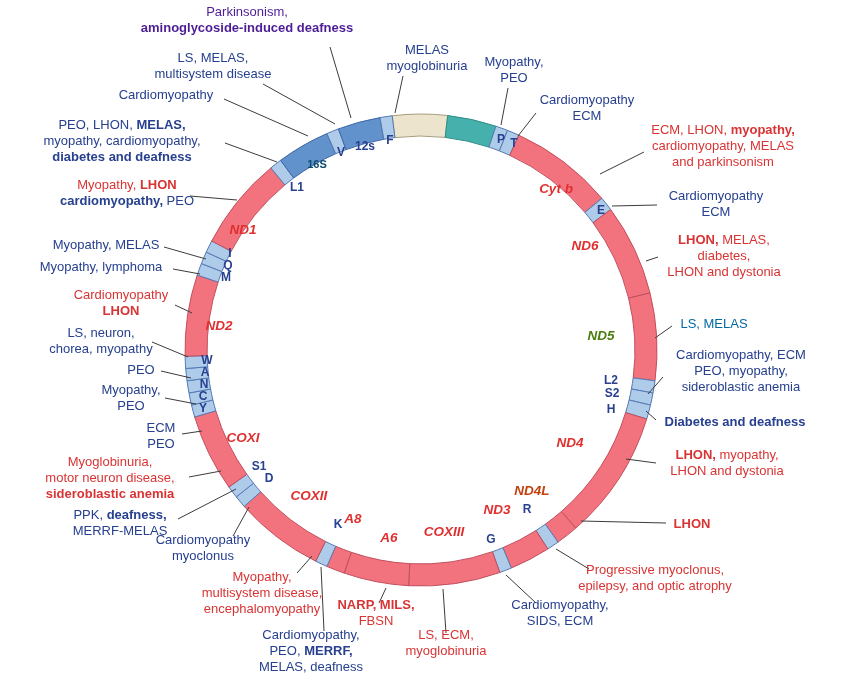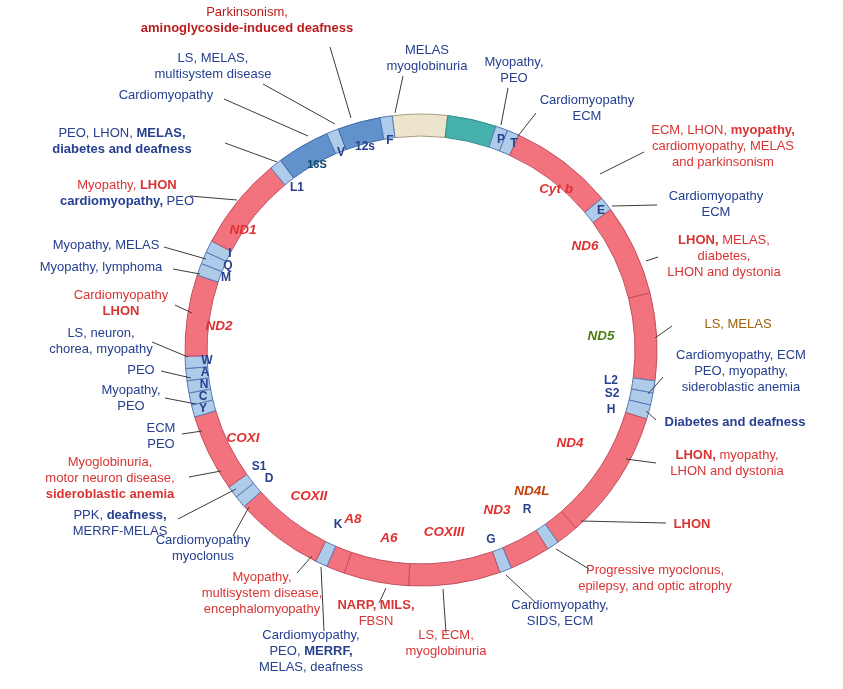--- a/index.html
+++ b/index.html
@@ -123,21 +123,21 @@
       <div class="site" style="left: 269px; top: 478px; color: rgb(39, 64, 143);">D</div>
       <div class="site" style="left: 338px; top: 524px; color: rgb(39, 64, 143);">K</div>
       <div class="site" style="left: 491px; top: 539px; color: rgb(39, 64, 143);">G</div>
       <div class="site" style="left: 527px; top: 509px; color: rgb(39, 64, 143);">R</div>
       <div class="site" style="left: 611px; top: 409px; color: rgb(39, 64, 143);">H</div>
       <div class="site" style="left: 612px; top: 393px; color: rgb(39, 64, 143);">S2</div>
       <div class="site" style="left: 611px; top: 380px; color: rgb(39, 64, 143);">L2</div>
       <div class="site" style="left: 601px; top: 210px; color: rgb(39, 64, 143);">E</div>
       <div class="site" style="left: 501px; top: 139px; color: rgb(39, 64, 143);">P</div>
       <div class="site" style="left: 514px; top: 143px; color: rgb(39, 64, 143);">T</div>
-      <div class="annotation" style="left: 247px; top: 20px; color: #b91c1c;">
+      <div class="annotation" style="left: 247px; top: 20px; color: #4c1d95;">
         <div class="ann-line"><span>Parkinsonism,</span></div>
         <div class="ann-line"><span class="b">aminoglycoside-induced deafness</span></div>
       </div>
       <div class="annotation" style="left: 213px; top: 66px; color: rgb(39, 64, 143);">
         <div class="ann-line"><span>LS, MELAS,</span></div>
         <div class="ann-line"><span>multisystem disease</span></div>
       </div>
       <div class="annotation" style="left: 427px; top: 58px; color: rgb(39, 64, 143);">
         <div class="ann-line"><span>MELAS</span></div>
         <div class="ann-line"><span>myoglobinuria</span></div>
@@ -157,21 +157,21 @@
       </div>
       <div class="annotation" style="left: 716px; top: 204px; color: rgb(39, 64, 143);">
         <div class="ann-line"><span>Cardiomyopathy</span></div>
         <div class="ann-line"><span>ECM</span></div>
       </div>
       <div class="annotation" style="left: 724px; top: 256px; color: rgb(217, 52, 52);">
         <div class="ann-line"><span class="b">LHON,</span><span> MELAS,</span></div>
         <div class="ann-line"><span>diabetes,</span></div>
         <div class="ann-line"><span>LHON and dystonia</span></div>
       </div>
-      <div class="annotation" style="left: 714px; top: 324px; color: #a16207; margin-left: 24px;">
+      <div class="annotation" style="left: 714px; top: 324px; color: #0369a1;">
         <div class="ann-line"><span>LS, MELAS</span></div>
       </div>
       <div class="annotation" style="left: 741px; top: 371px; color: rgb(39, 64, 143);">
         <div class="ann-line"><span>Cardiomyopathy, ECM</span></div>
         <div class="ann-line"><span>PEO, myopathy,</span></div>
         <div class="ann-line"><span>sideroblastic anemia</span></div>
       </div>
       <div class="annotation" style="left: 735px; top: 422px; color: rgb(39, 64, 143);">
         <div class="ann-line"><span class="b">Diabetes and deafness</span></div>
       </div>
@@ -245,19 +245,20 @@
       </div>
       <div class="annotation" style="left: 101px; top: 267px; color: rgb(39, 64, 143);">
         <div class="ann-line"><span>Myopathy, lymphoma</span></div>
       </div>
       <div class="annotation" style="left: 127px; top: 193px; color: rgb(217, 52, 52);">
         <div class="ann-line"><span>Myopathy, </span><span class="b">LHON</span></div>
         <div class="ann-line"><span class="b" style="color: rgb(39, 64, 143);">cardiomyopathy,</span><span style="color: rgb(39, 64, 143);"> PEO</span></div>
       </div>
       <div class="annotation" style="left: 122px; top: 141px; color: rgb(39, 64, 143);">
         <div class="ann-line"><span>PEO, LHON, </span><span class="b">MELAS,</span></div>
+        <div class="ann-line"><span>myopathy, cardiomyopathy,</span></div>
         <div class="ann-line"><span class="b">diabetes and deafness</span></div>
       </div>
       <div class="annotation" style="left: 166px; top: 95px; color: rgb(39, 64, 143);">
         <div class="ann-line"><span>Cardiomyopathy</span></div>
       </div>
     </div>
 </div>
 
 </body></html>

